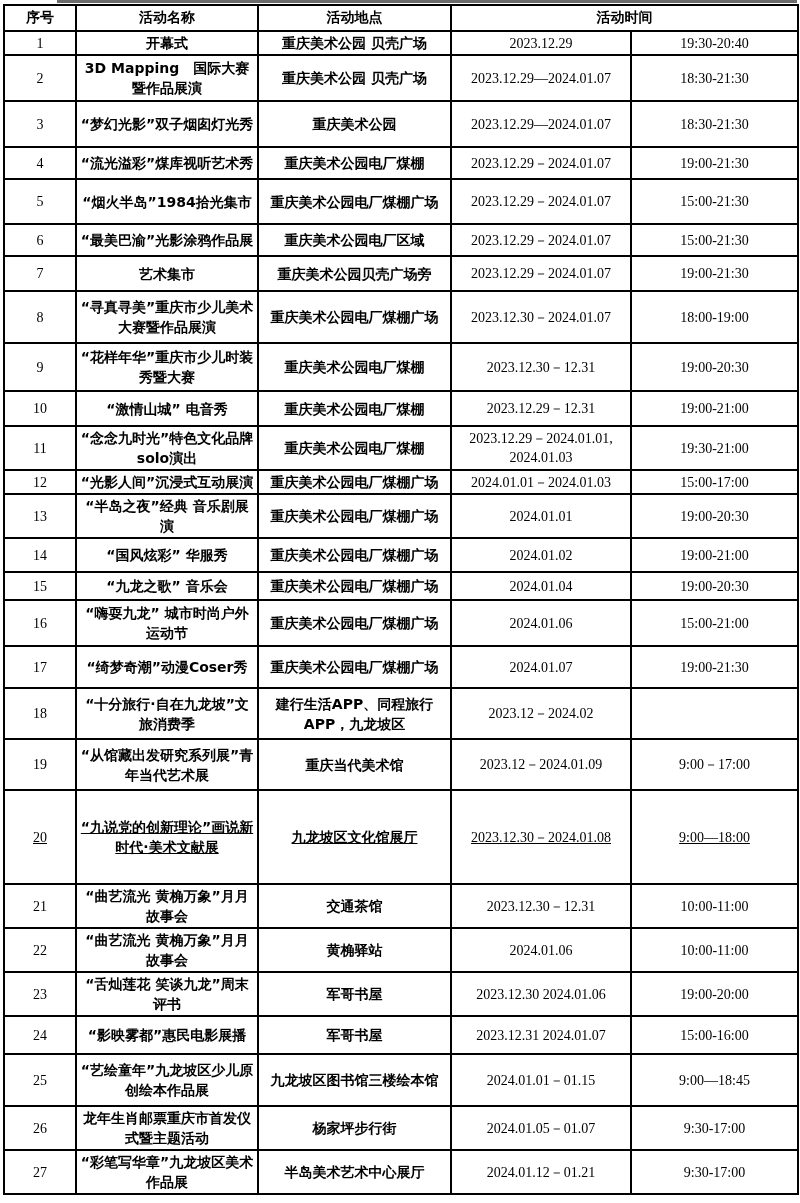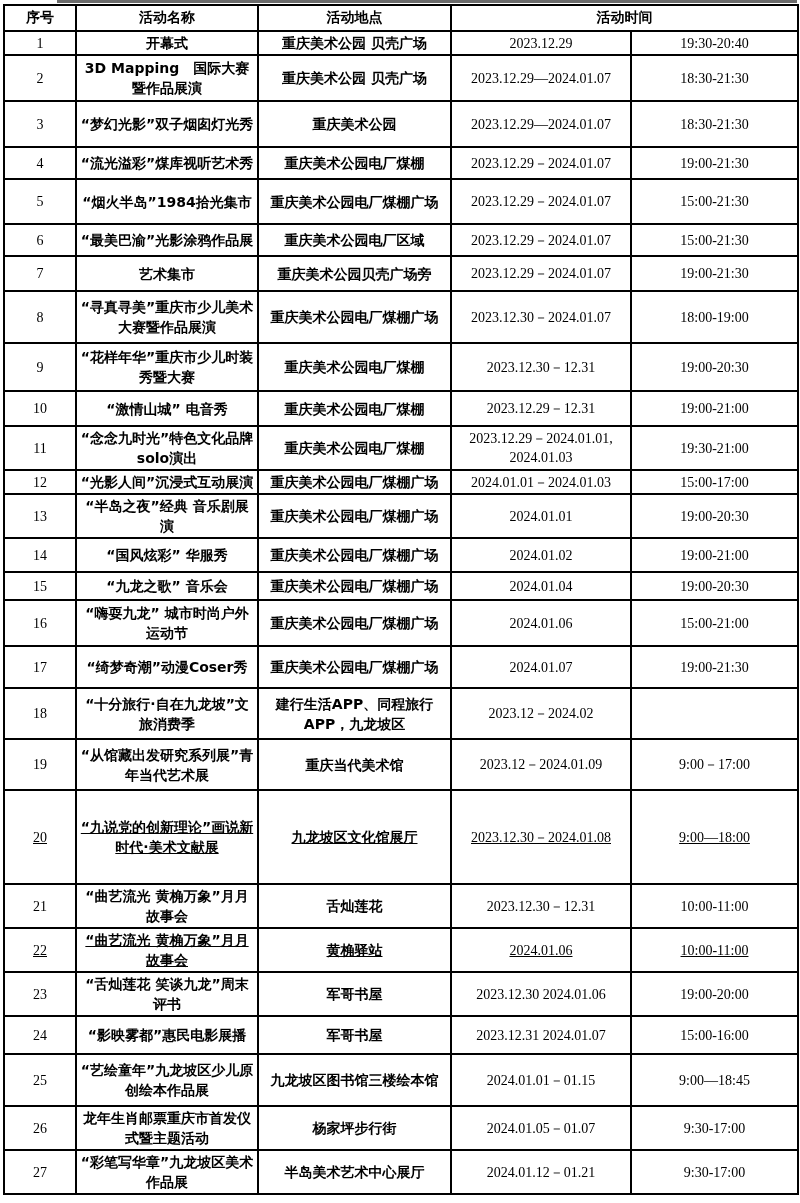--- a/index.html
+++ b/index.html
@@ -218,25 +218,25 @@
       <tr style="height: 94px; text-decoration: underline;">
         <td class="num">20</td>
         <td class="cn">“九说党的创新理论”画说新时代·美术文献展</td>
         <td class="cn">九龙坡区文化馆展厅</td>
         <td class="num">2023.12.30－2024.01.08</td>
         <td class="num">9:00—18:00</td>
       </tr>
       <tr style="height: 35px;">
         <td class="num">21</td>
         <td class="cn">“曲艺流光 黄桷万象”月月故事会</td>
-        <td class="cn">舌灿莲花</td>
+        <td class="cn">交通茶馆</td>
         <td class="num">2023.12.30－12.31</td>
         <td class="num">10:00-11:00</td>
       </tr>
-      <tr style="height: 34px; text-decoration: underline;">
+      <tr style="height: 34px;">
         <td class="num">22</td>
         <td class="cn">“曲艺流光 黄桷万象”月月故事会</td>
         <td class="cn">黄桷驿站</td>
         <td class="num">2024.01.06</td>
         <td class="num">10:00-11:00</td>
       </tr>
       <tr style="height: 40px;">
         <td class="num">23</td>
         <td class="cn">“舌灿莲花 笑谈九龙”周末评书</td>
         <td class="cn">军哥书屋</td>

